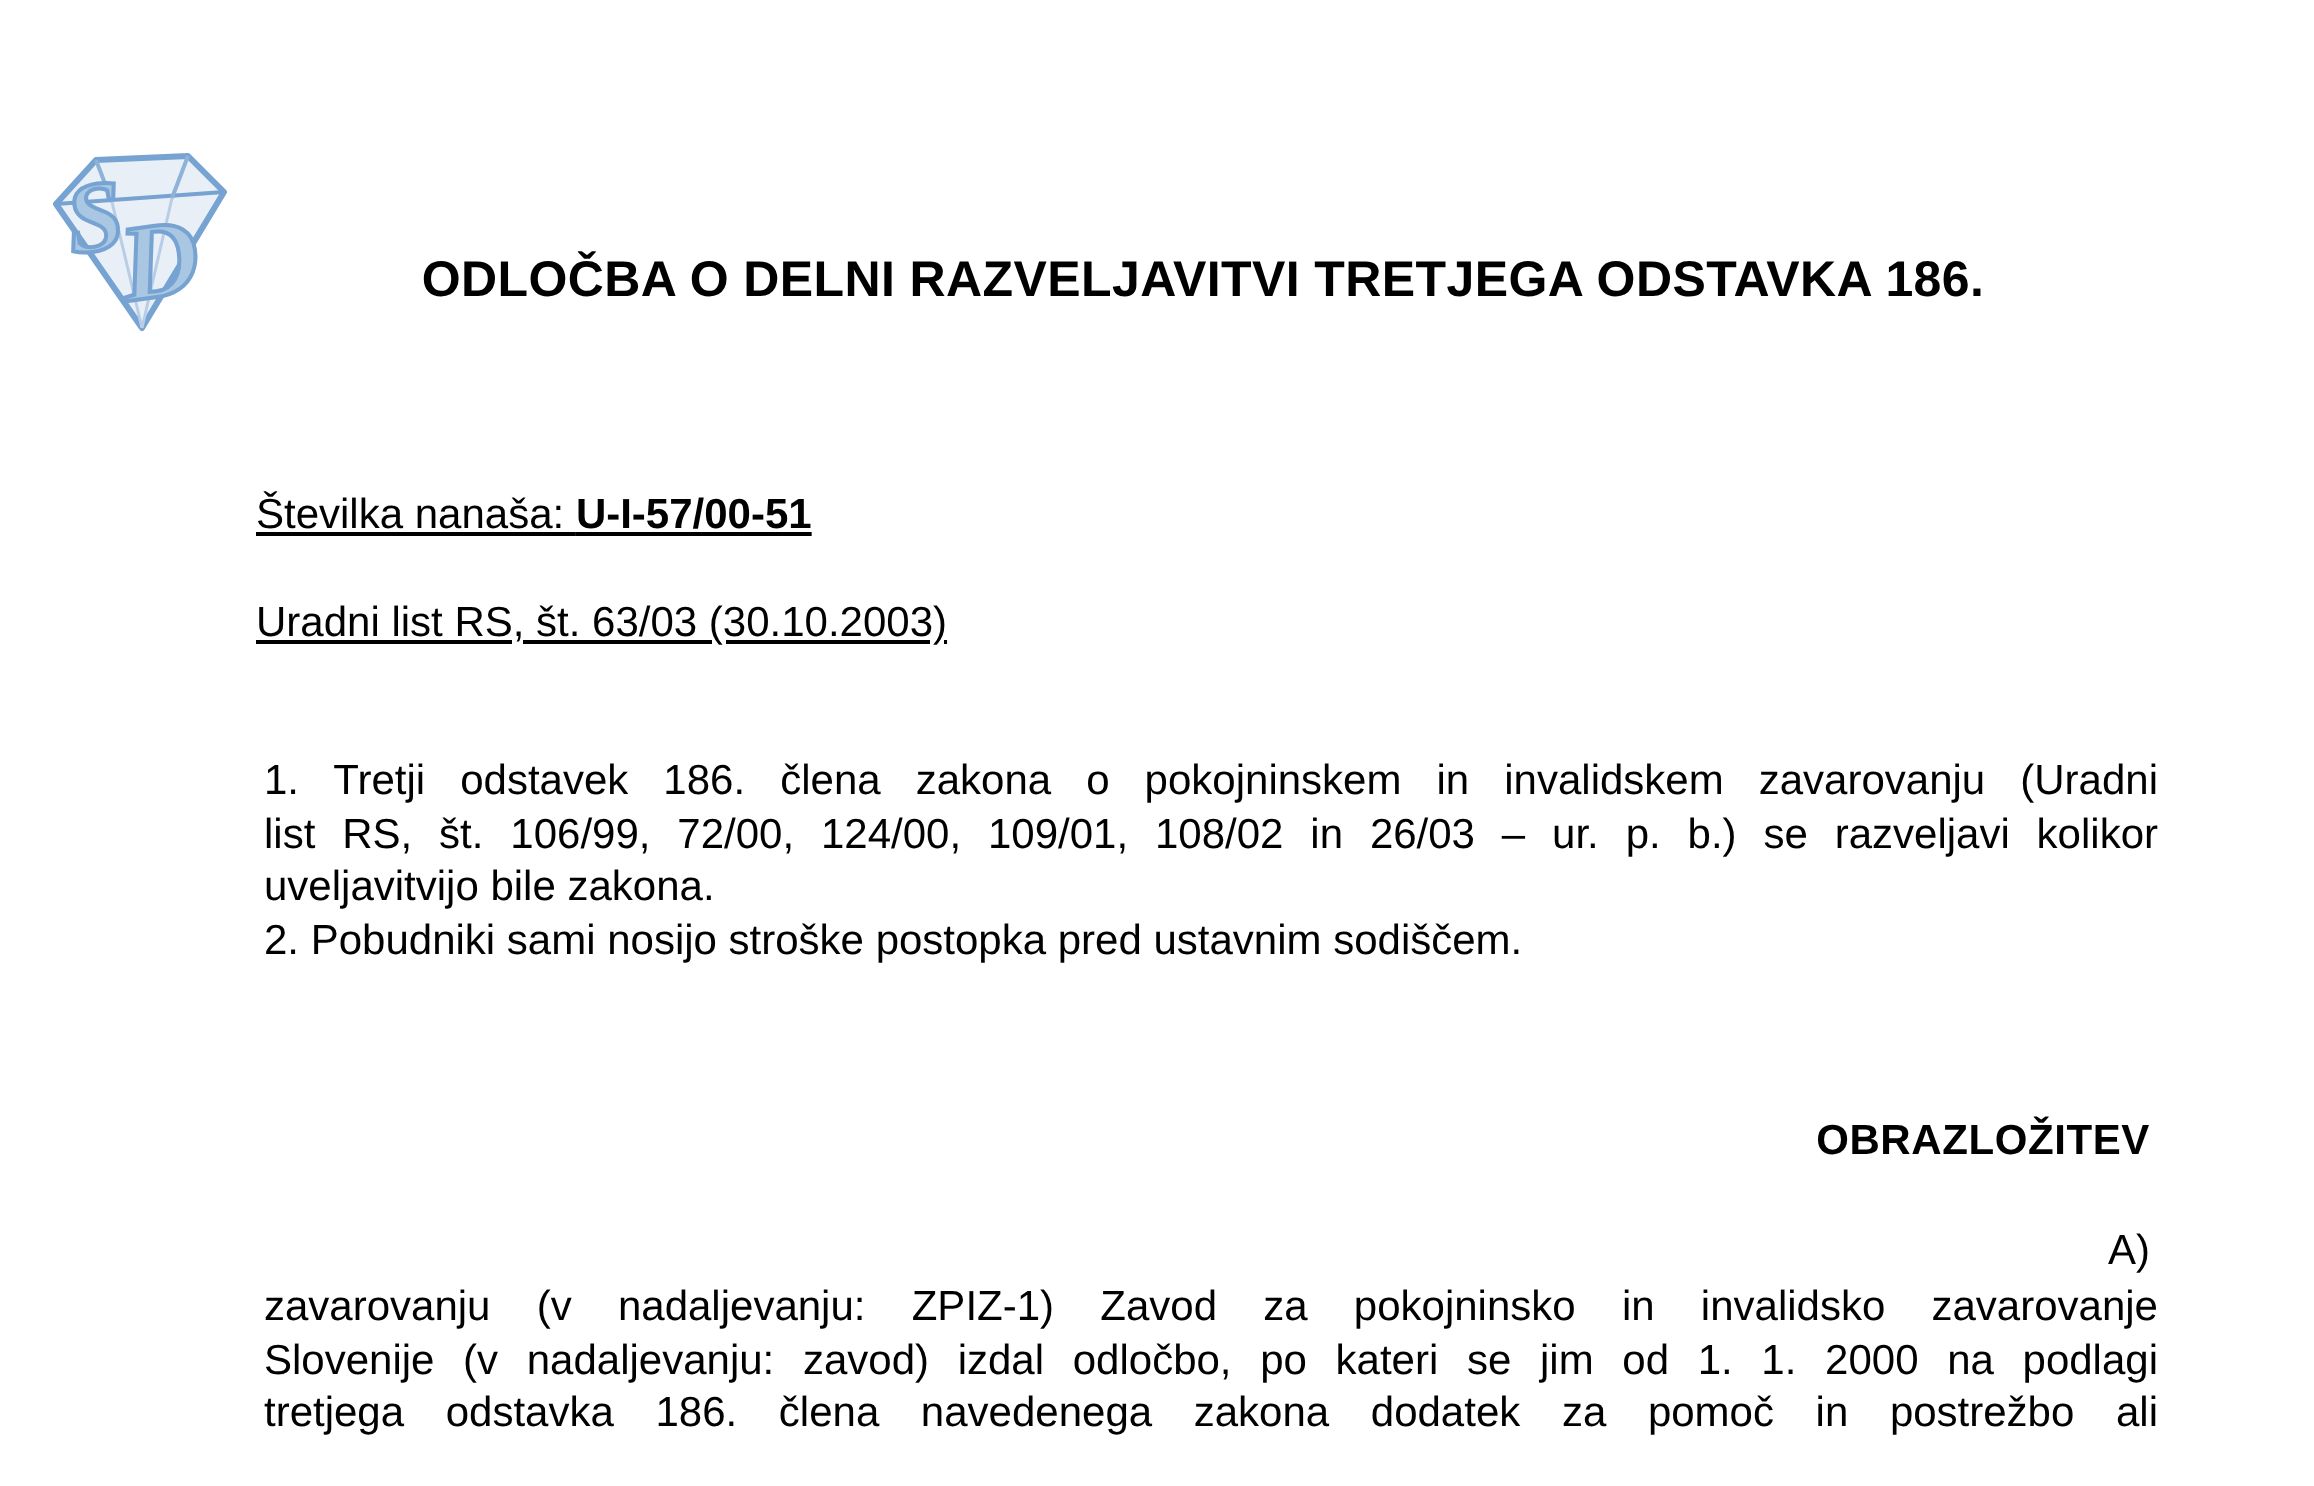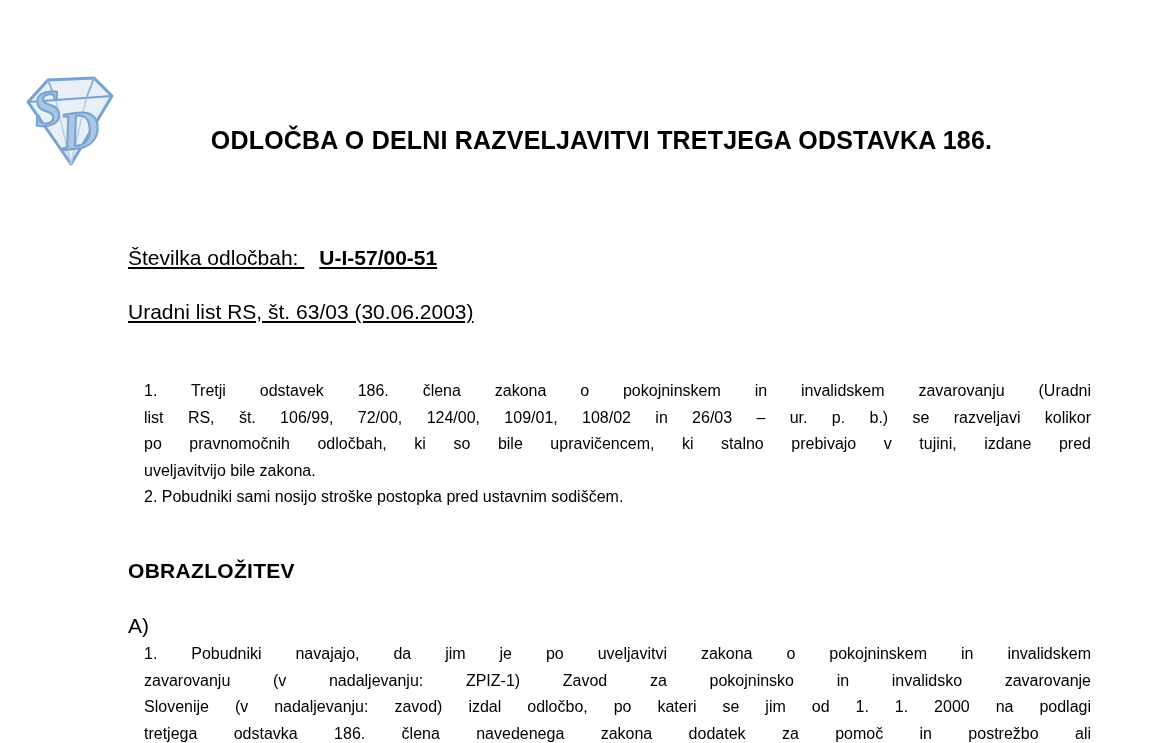--- a/index.html
+++ b/index.html
@@ -48,43 +48,43 @@
   .meta-line {
     position: absolute;
     left: 0;
     font-size: 21px;
     line-height: 26px;
     text-decoration: underline;
     white-space: nowrap;
   }
   .meta-number { top: 245px; }
   .meta-gazette { top: 299px; }
-  .meta-bold { font-weight: 700; margin-left: 15px; }
+  .meta-bold { font-weight: 700; }
   .para {
     position: absolute;
-    left: 16px;
+    left: 4px;
     width: 100%;
-    font-size: 16px;
+    font-size: 21px;
     line-height: 26.6px;
   }
   .para1 { top: 378px; }
   .para2 { top: 641px; }
   .line { width: 100%; }
   .line.j {
     text-align: justify;
     text-align-last: justify;
   }
   .line.p {
     text-align: left;
   }
   .section-heading {
     position: absolute;
     left: 0;
     width: 100%;
-    text-align: left;
+    text-align: right;
     font-size: 21px;
     line-height: 26px;
   }
   .heading-obrazlozitev {
     top: 558px;
     font-weight: 700;
     letter-spacing: 0.3px;
   }
   .heading-part-a {
     top: 613px;
@@ -108,38 +108,36 @@
     </svg>
   </div>
 
   <div class="content">
 
     <div class="title-block">
       <div class="title-line">ODLOČBA O DELNI RAZVELJAVITVI TRETJEGA ODSTAVKA 186.</div>
     </div>
 
     <div class="meta-line meta-number">
-      <span>Številka odločbah: </span><span class="meta-bold">U-I-57/00-51</span>
+      <span>Številka nanaša: </span><span class="meta-bold">U-I-57/00-51</span>
     </div>
 
-    <div class="meta-line meta-gazette">Uradni list RS, št. 63/03 (30.06.2003)</div>
+    <div class="meta-line meta-gazette">Uradni list RS, št. 63/03 (30.10.2003)</div>
 
     <div class="para para1">
       <div class="line j">1. Tretji odstavek 186. člena zakona o pokojninskem in invalidskem zavarovanju (Uradni</div>
       <div class="line j">list RS, št. 106/99, 72/00, 124/00, 109/01, 108/02 in 26/03 – ur. p. b.) se razveljavi kolikor</div>
-      <div class="line j">po pravnomočnih odločbah, ki so bile upravičencem, ki stalno prebivajo v tujini, izdane pred</div>
       <div class="line p">uveljavitvijo bile zakona.</div>
       <div class="line p">2. Pobudniki sami nosijo stroške postopka pred ustavnim sodiščem.</div>
     </div>
 
     <div class="section-heading heading-obrazlozitev">OBRAZLOŽITEV</div>
 
     <div class="section-heading heading-part-a">A)</div>
 
     <div class="para para2">
-      <div class="line j">1. Pobudniki navajajo, da jim je po uveljavitvi zakona o pokojninskem in invalidskem</div>
       <div class="line j">zavarovanju (v nadaljevanju: ZPIZ-1) Zavod za pokojninsko in invalidsko zavarovanje</div>
       <div class="line j">Slovenije (v nadaljevanju: zavod) izdal odločbo, po kateri se jim od 1. 1. 2000 na podlagi</div>
       <div class="line j">tretjega odstavka 186. člena navedenega zakona dodatek za pomoč in postrežbo ali</div>
     </div>
 
   </div>
 </div>
 
 </body></html>

